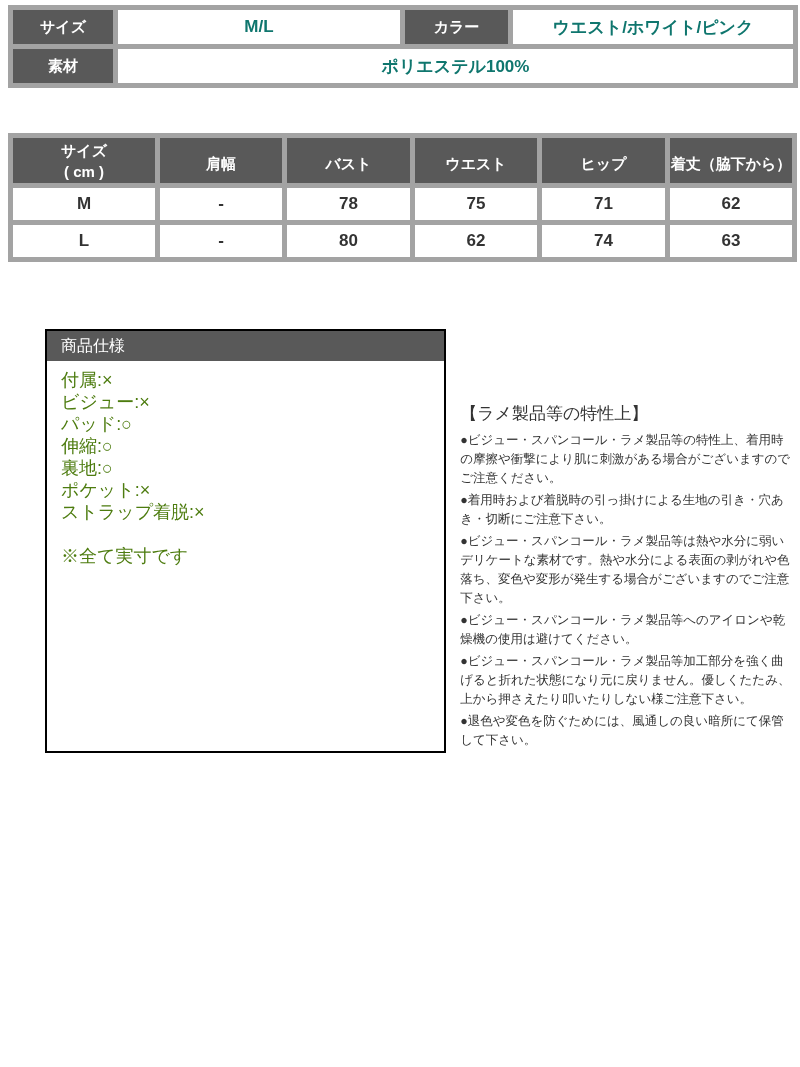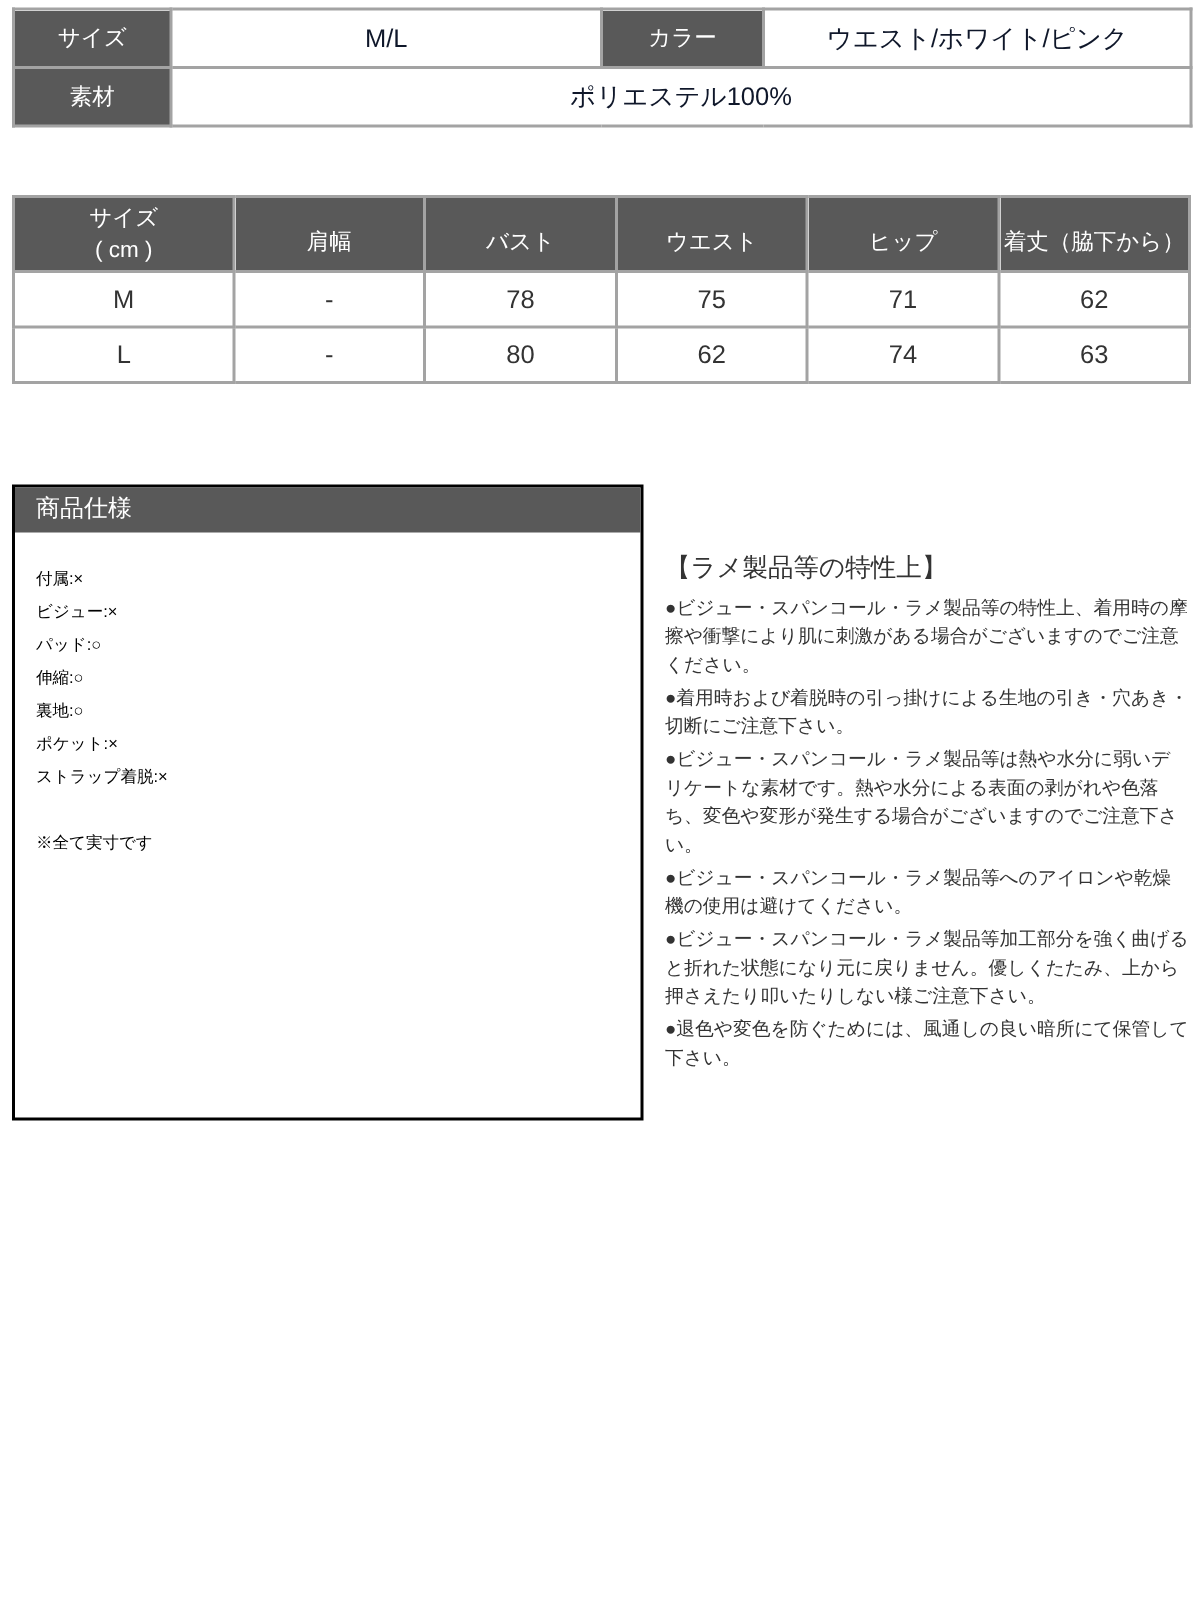--- a/index.html
+++ b/index.html
@@ -8,65 +8,66 @@
     width: 800px; height: 1067px;
     background: #ffffff;
     font-family: "Liberation Sans", sans-serif;
     color: #333333;
   }
   .page { position: relative; padding: 5px 7px 0 8px; }
 
   table { border-collapse: collapse; table-layout: fixed; }
   .tbl { width: 785px; }
   .tbl th, .tbl td {
-    border: 2px solid #a3a3a3;
+    border: 5px solid #a3a3a3;
     text-align: center;
     vertical-align: middle;
     overflow: hidden;
     padding: 0;
+    font-weight: bold;
   }
   .dark {
     background: #595959;
     color: #ffffff;
     font-weight: normal;
     font-size: 15px;
   }
-  .val { font-size: 17px; color: #0f172a; }
+  .val { font-size: 17px; color: #0f766e; }
 
   
   .info-table tr { height: 39px; }
 
   
   .size-table { margin-top: 45px; width: 784px; }
   .size-table .hrow { height: 50px; }
   .size-table .hrow th.hb { vertical-align: bottom; padding-bottom: 9px; }
   .size-table .hrow th .hline { line-height: 21px; }
   .size-table .drow { height: 37px; }
   .size-table .drow td { font-size: 17px; }
 
   
-  .bottom { display: flex; align-items: center; margin-top: 67px; }
+  .bottom { display: flex; align-items: flex-end; margin-top: 67px; margin-left: 37px; }
   .spec-box {
     width: 424px; height: 424px;
     border: 2px solid #000000;
     background: #ffffff;
   }
   .spec-header {
     background: #595959;
     color: #ffffff;
     font-size: 16px;
     height: 30px;
     line-height: 30px;
     padding-left: 14px;
   }
   .spec-body {
-    padding: 20px 14px 0 14px;
-    font-size: 11px;
+    padding: 8px 14px 0 14px;
+    font-size: 18px;
     line-height: 22px;
-    color: #000000;
+    color: #4d7c0f;
   }
   .spec-line { white-space: pre; }
   .spec-note { margin-top: 22px; }
 
   .notes {
     width: 352px;
     margin-left: 14px;
     padding-top: 17px;
     color: #333333;
   }

